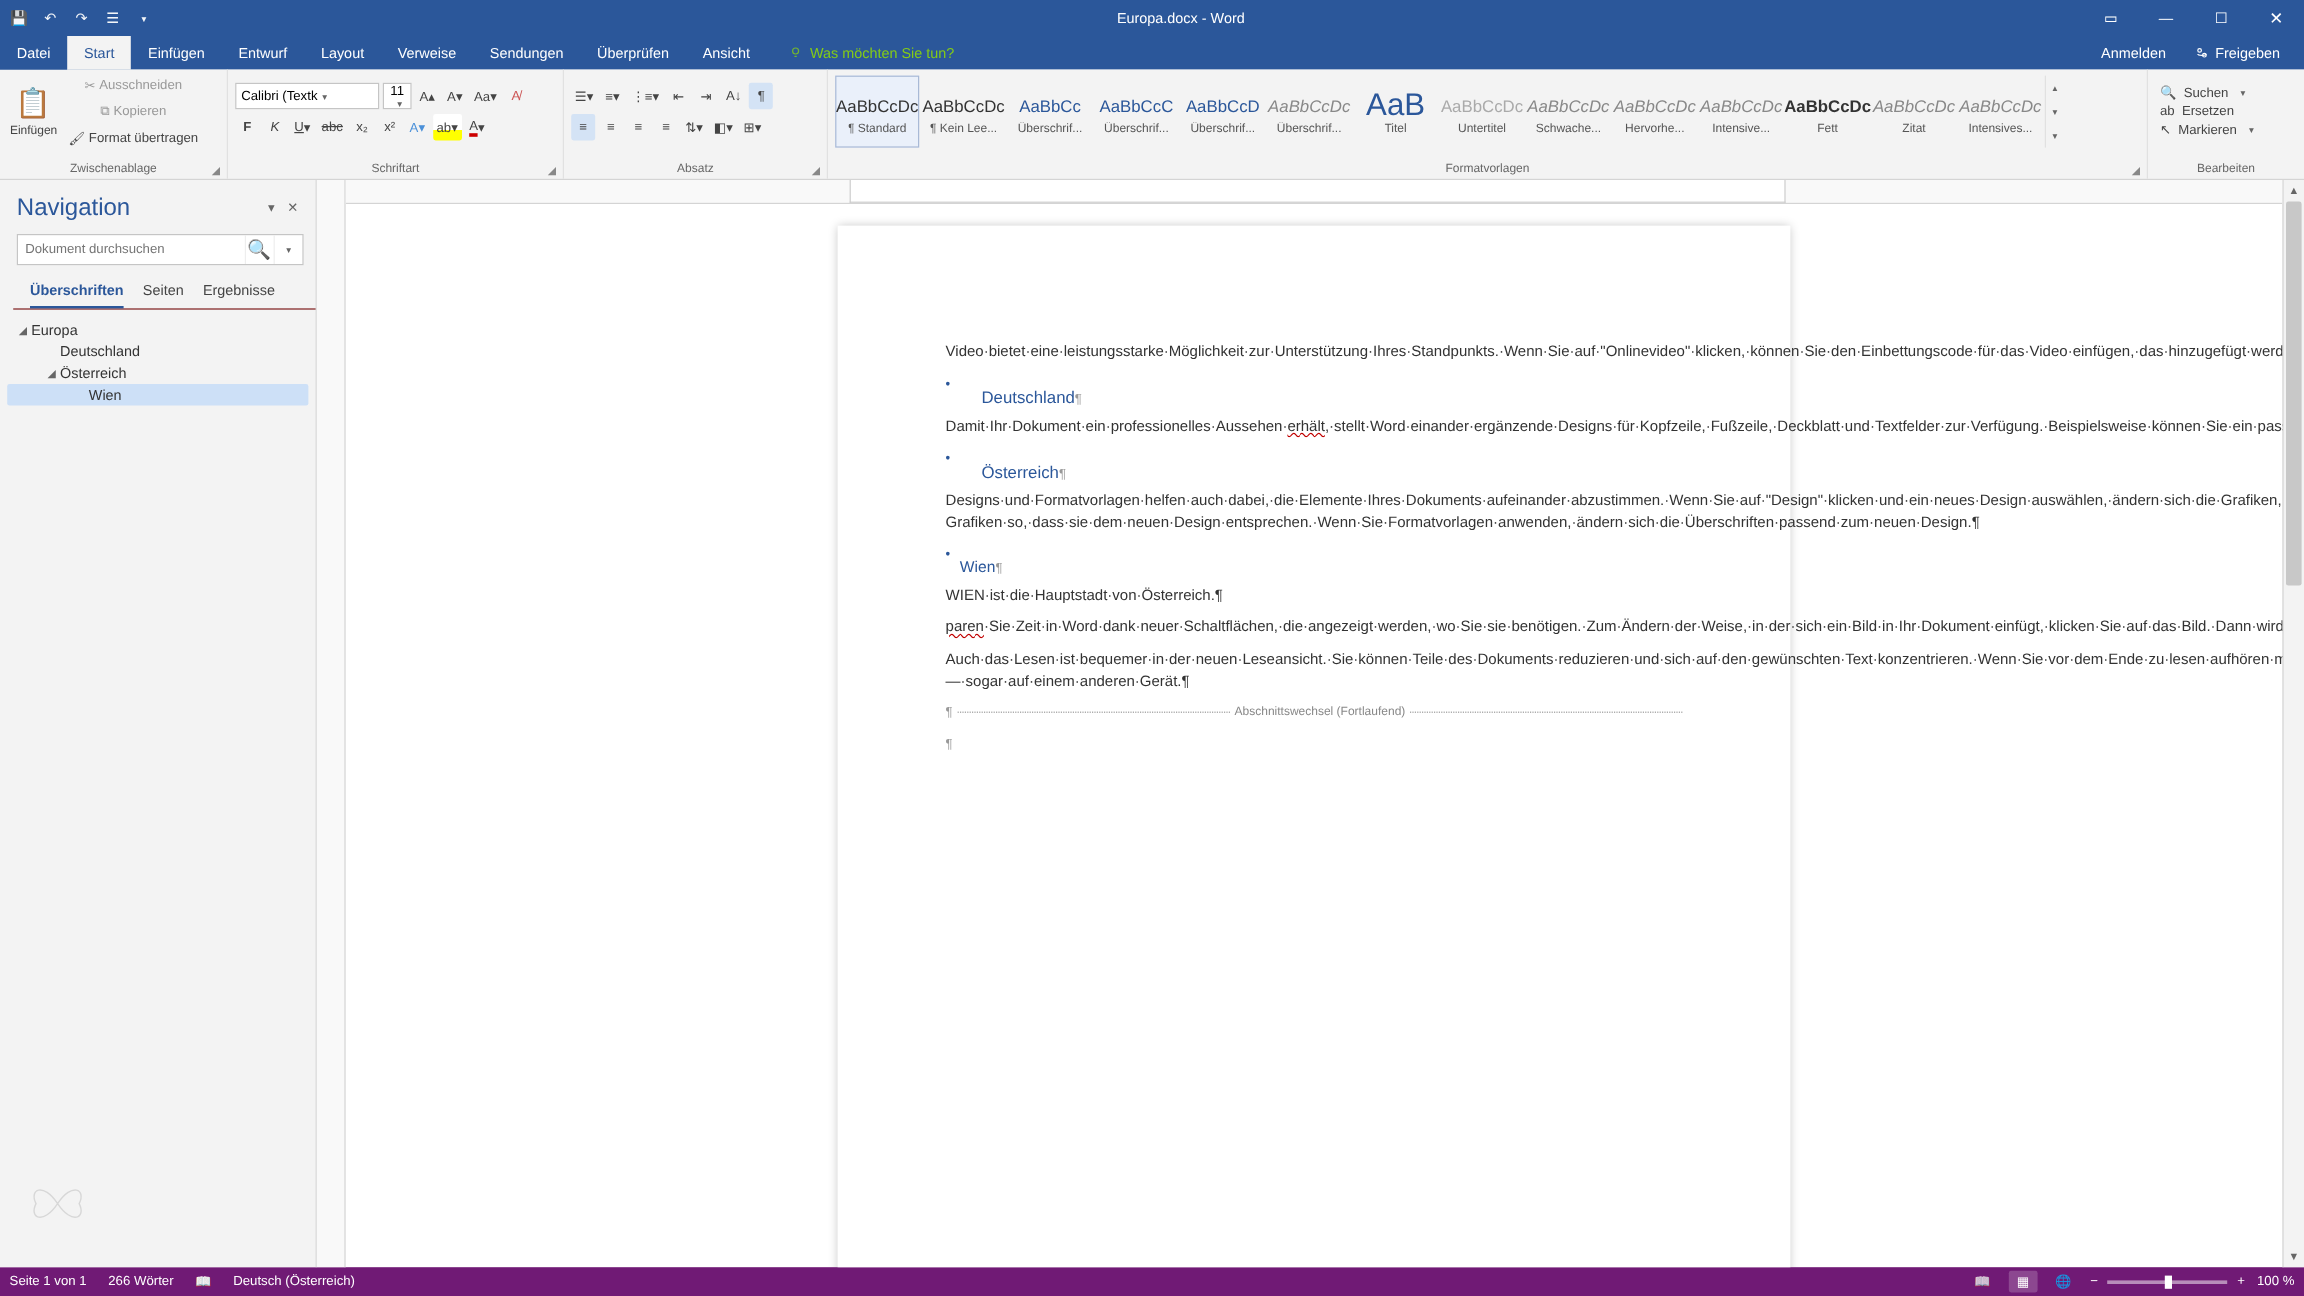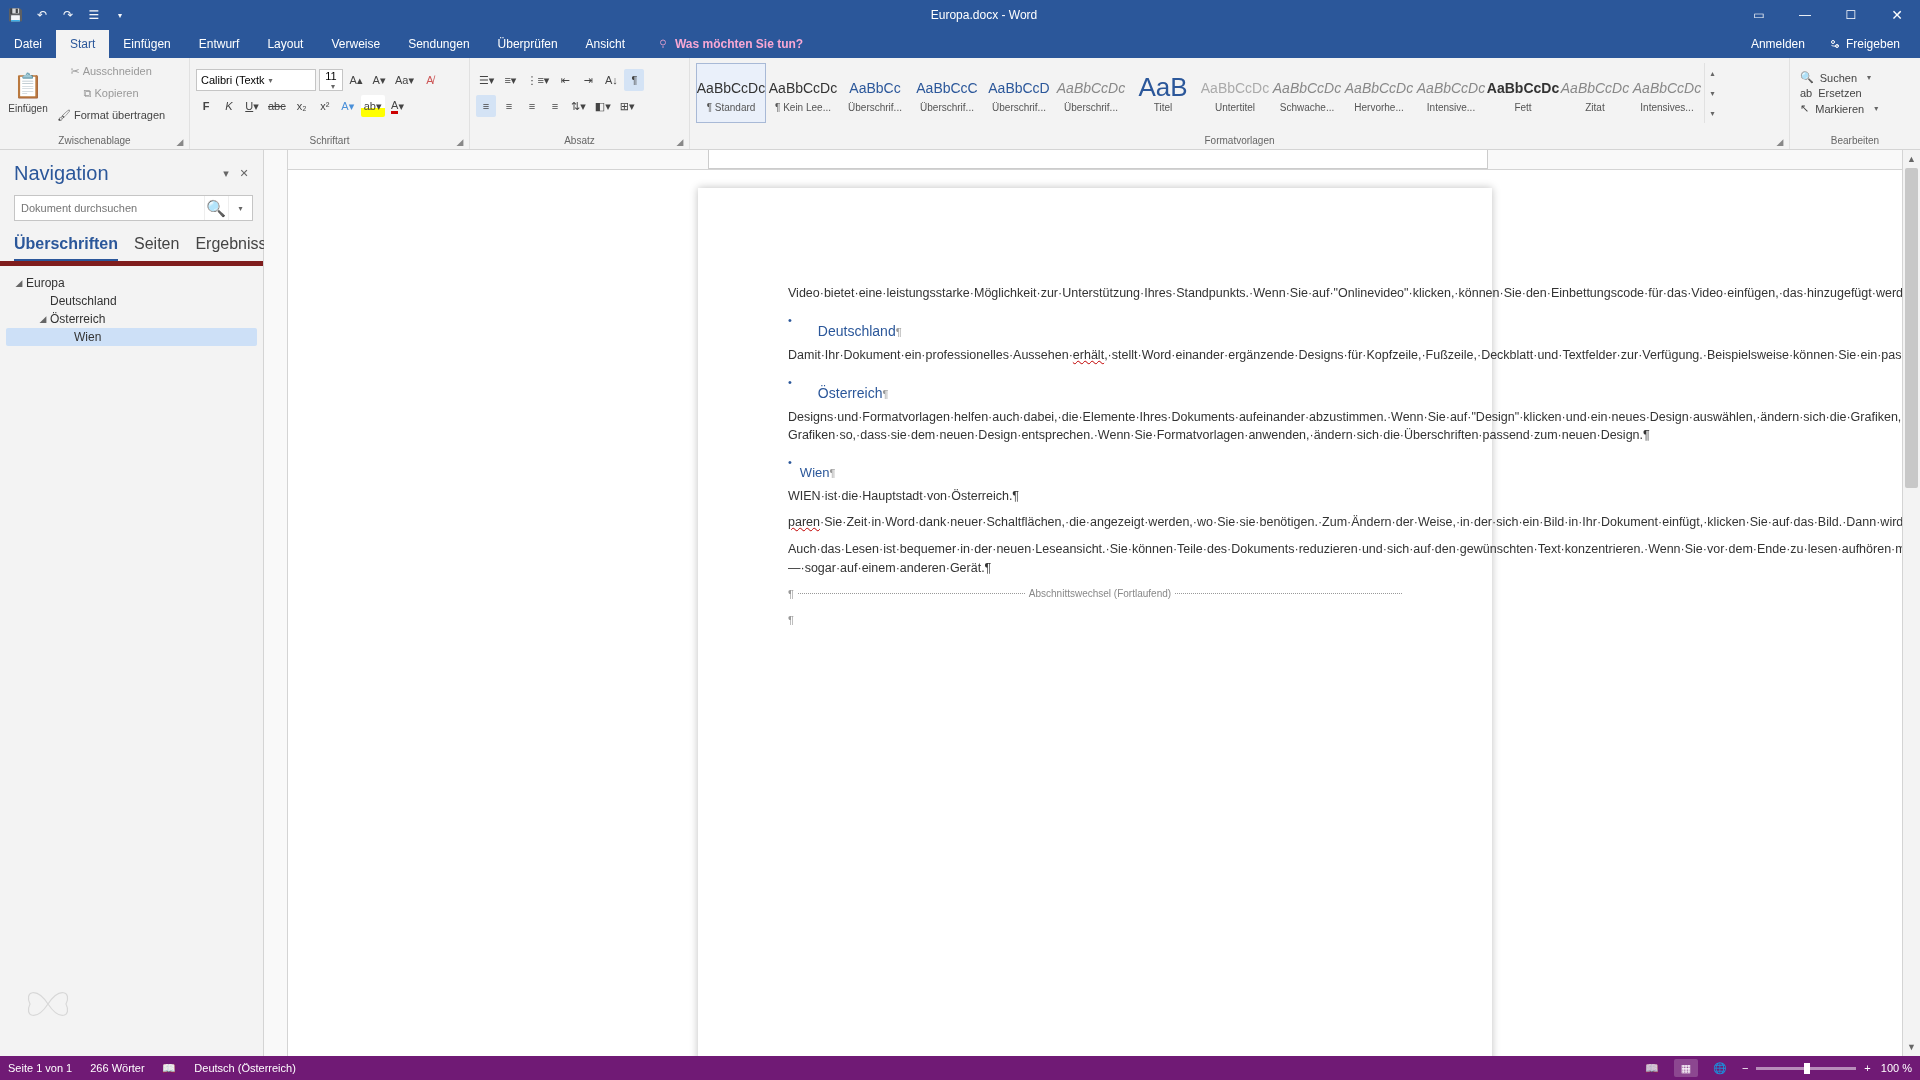--- a/index.html
+++ b/index.html
@@ -11,21 +11,21 @@
 .titlebar .qat .qat-btn { width: 16px; height: 16px; display: flex; align-items: center; justify-content: center; font-size: 12px; cursor: pointer; opacity: .95; }
 .titlebar .title-center { position: absolute; left: 50%; transform: translateX(-50%); margin-left: 24px; }
 .titlebar .win-controls { margin-left: auto; display: flex; }
 .titlebar .win-controls div { width: 46px; height: 30px; display: flex; align-items: center; justify-content: center; cursor: pointer; }
 
 
 .ribbon-tabs { height: 28px; background: #2b579a; color: #fff; display: flex; align-items: stretch; font-size: 12px; }
 .ribbon-tabs .file-tab { background: #2b579a; padding: 0 14px; display: flex; align-items: center; cursor: pointer; }
 .ribbon-tabs .tab { padding: 0 14px; display: flex; align-items: center; cursor: pointer; color: #fff; }
 .ribbon-tabs .tab.active { background: #f3f3f3; color: #2b579a; }
-.ribbon-tabs .tell-me { display: flex; align-items: center; gap: 6px; padding-left: 18px; color: #f9a8d4; font-weight: bold; }
+.ribbon-tabs .tell-me { display: flex; align-items: center; gap: 6px; padding-left: 18px; color: #84cc16; }
 .ribbon-tabs .tell-me svg { opacity: .8; }
 .ribbon-tabs .right-group { margin-left: auto; display: flex; align-items: center; gap: 24px; padding-right: 20px; }
 
 
 .ribbon { height: 92px; background: #f3f3f3; border-bottom: 1px solid #d4d4d4; display: flex; }
 .ribbon-group { border-right: 1px solid #e1e1e1; padding: 3px 6px 0 6px; display: flex; flex-direction: column; justify-content: space-between; }
 .ribbon-group .group-label { text-align: center; font-size: 10px; color: #666; padding: 2px 0 3px; position: relative; }
 .ribbon-group .group-label .dialog-launcher { position: absolute; right: -2px; bottom: 2px; width: 10px; height: 10px; font-size: 9px; color: #888; cursor: pointer; }
 .ribbon-row { display: flex; align-items: flex-end; gap: 3px; }
 .ribbon-btn { min-width: 20px; height: 22px; display: flex; align-items: center; justify-content: center; font-size: 11px; color: #444; cursor: pointer; border-radius: 2px; padding: 0 3px; }
@@ -57,21 +57,21 @@
 
 
 .nav-pane { width: 264px; background: #f3f3f3; border-right: 1px solid #d4d4d4; display: flex; flex-direction: column; }
 .nav-pane .nav-header { display: flex; align-items: center; padding: 12px 10px 6px 14px; }
 .nav-pane .nav-header h2 { font-size: 20px; font-weight: 300; color: #2b579a; flex: 1; }
 .nav-pane .nav-header .nav-ctrl { width: 18px; height: 18px; font-size: 11px; color: #666; cursor: pointer; display:flex; align-items:center; justify-content:center; }
 .nav-search-wrap { padding: 4px 10px 8px 14px; }
 .nav-search { display: flex; align-items: center; border: 1px solid #c5c5c5; background: #fff; height: 26px; }
 .nav-search input { border: none; outline: none; flex: 1; padding: 0 6px; font-size: 11px; }
 .nav-search .srch-btn { width: 24px; display:flex; align-items:center; justify-content:center; color:#666; cursor:pointer; border-left:1px solid #eee; height:100%; }
-.nav-tabs { display: flex; gap: 16px; padding: 0 14px; border-bottom: 5px solid #7f1d1d; font-size: 16px; }
+.nav-tabs { display: flex; gap: 16px; padding: 0 14px; border-bottom: 1px solid #7f1d1d; font-size: 12px; margin-left: 11px; }
 .nav-tabs div { padding: 6px 0; cursor: pointer; color: #444; }
 .nav-tabs div.active { color: #2b579a; border-bottom: 2px solid #2b579a; font-weight: 600; }
 .nav-tree { padding: 8px 6px; font-size: 12px; color: #333; }
 .nav-tree .node { display: flex; align-items: center; padding: 2px 4px; cursor: pointer; border-radius: 2px; }
 .nav-tree .node.selected { background: #cde0f7; }
 .nav-tree .node .exp { width: 14px; font-size: 9px; color: #666; text-align:center; }
 .nav-tree .lvl1 { padding-left: 6px; }
 .nav-tree .lvl2 { padding-left: 30px; }
 .nav-tree .lvl3 { padding-left: 54px; }
 .nav-logo { margin-top: auto; padding: 18px; opacity: .25; }

